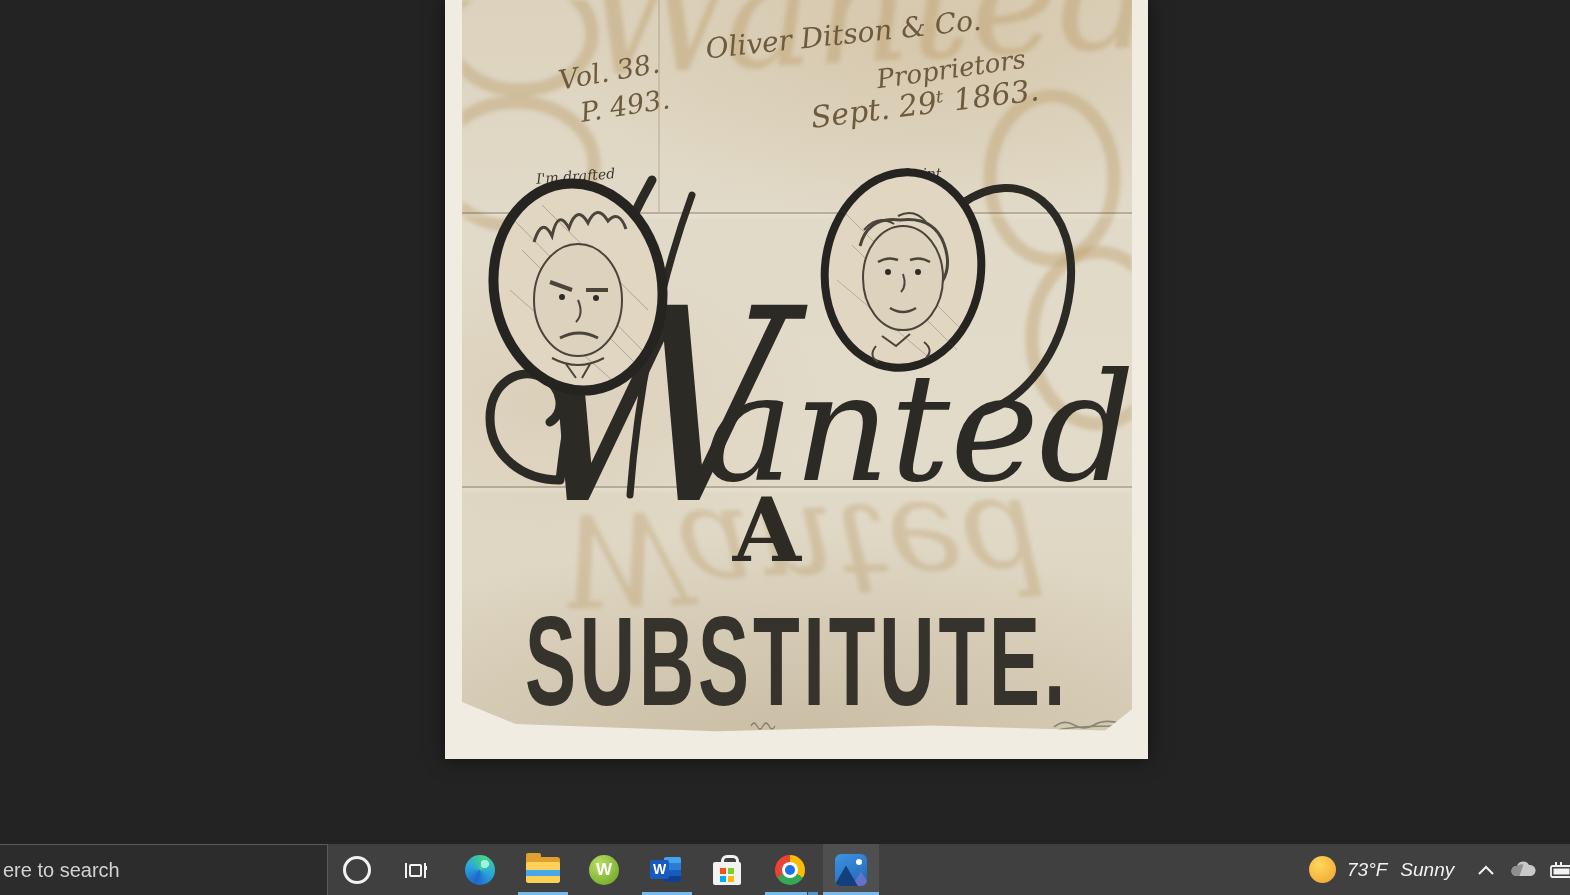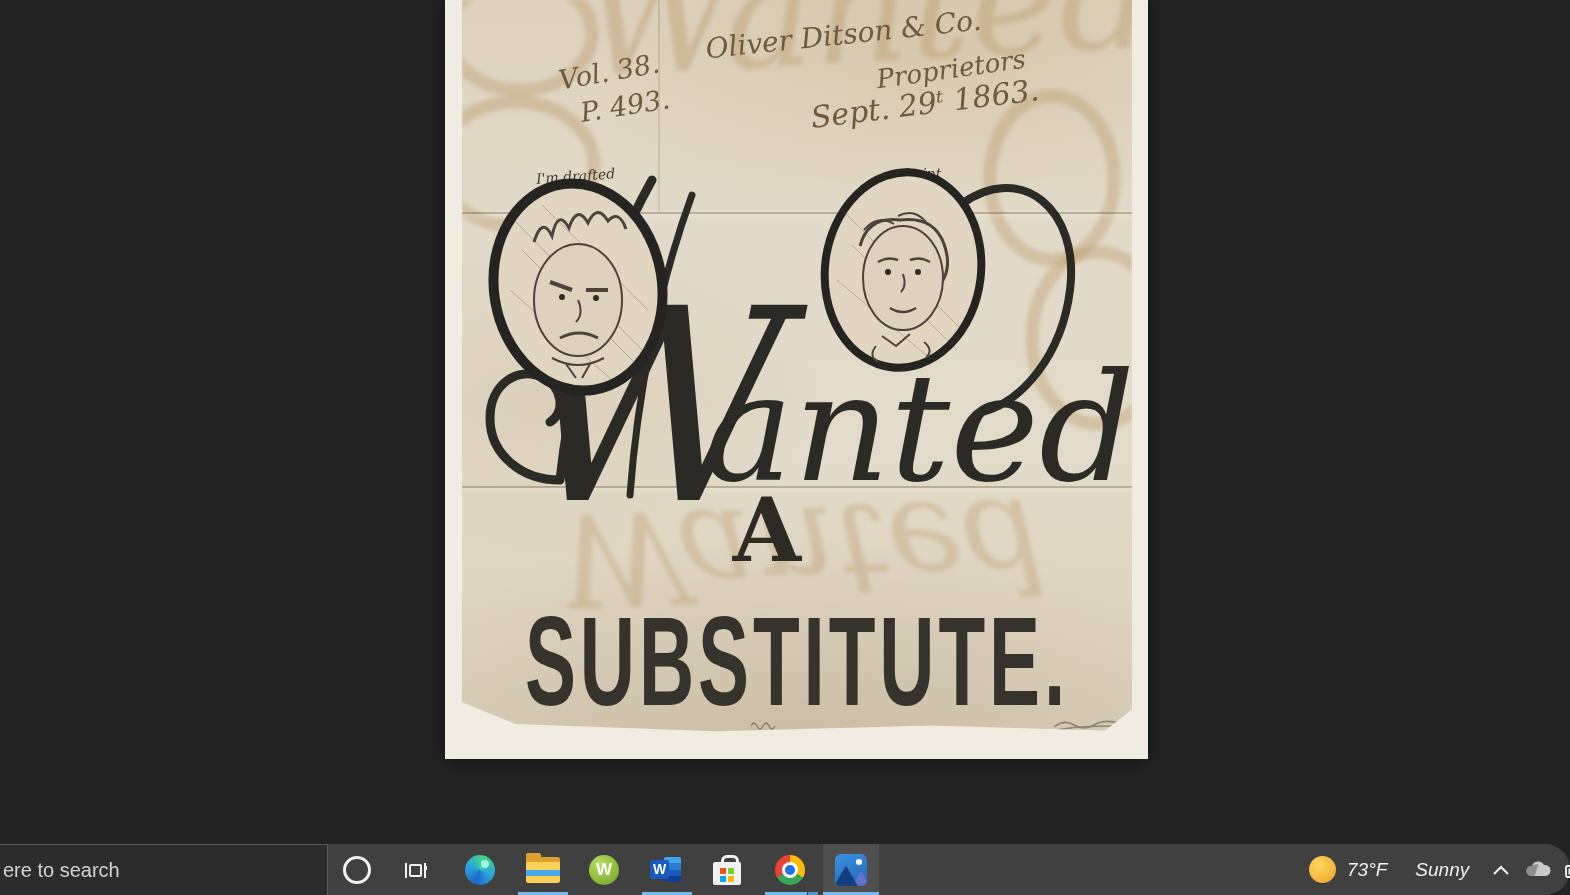--- a/index.html
+++ b/index.html
@@ -49,21 +49,21 @@
   .art-a{position:absolute;left:240px;top:478px;width:130px;text-align:center;
          font-family:"DejaVu Serif",serif;font-weight:bold;font-size:88px;color:#2e2b24;}
   
   .art-sub{position:absolute;left:0;top:588px;width:670px;text-align:center;
            font-family:"Liberation Sans",sans-serif;font-weight:bold;font-size:78px;
            letter-spacing:4px;color:#35332b;transform:scale(.98,1.62);
            transform-origin:50% 0;}
   .title-svg{position:absolute;left:0;top:150px;}
   .mark{position:absolute;}
   
-  .taskbar{position:absolute;left:0;top:844px;width:1570px;height:51px;background:#404040;border-radius:25px;}
+  .taskbar{position:absolute;left:0;top:844px;width:1570px;height:51px;background:#404040;}
   .search{position:absolute;left:0;top:0;width:327px;height:50px;background:#2c2c2c;
           border-top:1px solid #5a5a5a;border-right:1px solid #5a5a5a;
           display:flex;align-items:center;}
   .search span{color:#d2d2d2;font-size:20px;padding-left:3px;}
   .tb-btn{position:absolute;top:0;width:48px;height:51px;display:flex;
           align-items:center;justify-content:center;}
   .tb-btn.active{background:#4f4f4f;width:56px;}
   .underline{position:absolute;bottom:0;height:3px;background:#76b9ed;}
   .underline.dim{background:#5795c7;}
   
@@ -104,21 +104,21 @@
      clip-path:polygon(50% 0,100% 100%,0 100%);}
   .photos-ic .m2{position:absolute;right:-8px;bottom:-8px;width:28px;height:22px;background:#6f74c9;
      clip-path:polygon(50% 0,100% 100%,0 100%);opacity:.85;}
   .photos-ic .sun{position:absolute;right:5px;top:5px;width:6px;height:6px;background:#fff;border-radius:50%;}
   
   .tray{position:absolute;left:1309px;top:0;height:51px;display:flex;align-items:center;}
   .sun-ball{width:27px;height:27px;border-radius:50%;
             background:radial-gradient(circle at 38% 32%,#ffd75e,#efa22b);}
   .tray-text{color:#f2f2f2;font-size:19px;white-space:nowrap;font-style:italic;}
   .t-temp{margin-left:11px;}
-  .t-cond{margin-left:28px;}
+  .t-cond{margin-left:13px;}
   .tray svg{display:block;}
   .tray .sp{margin-left:13px;}
 </style>
 </head>
 <body>
 
 <div class="viewer">
   <div class="photo">
     <div class="paper">
 

